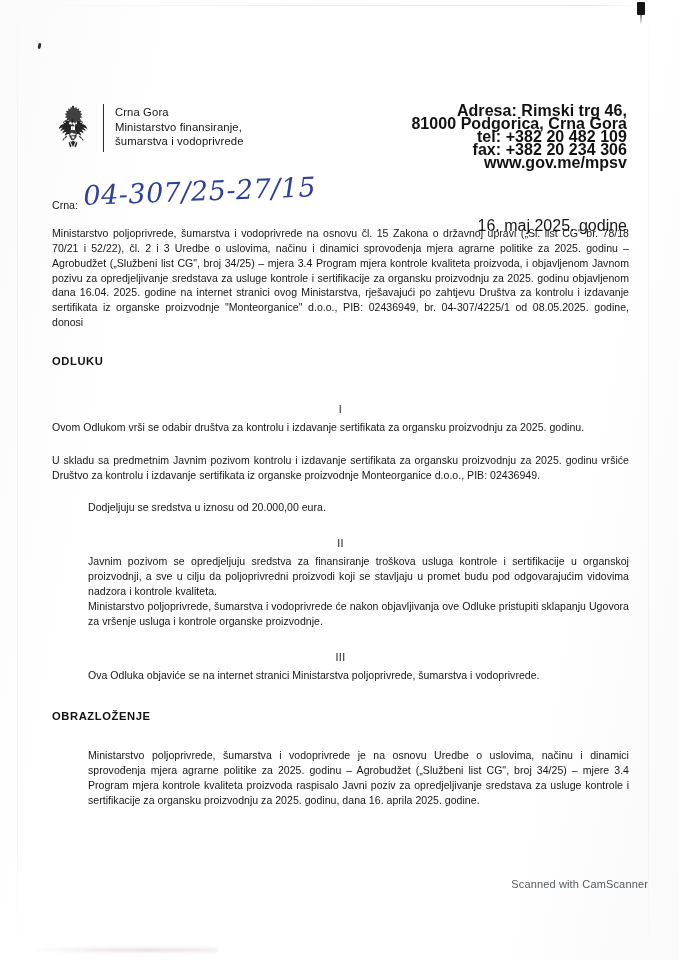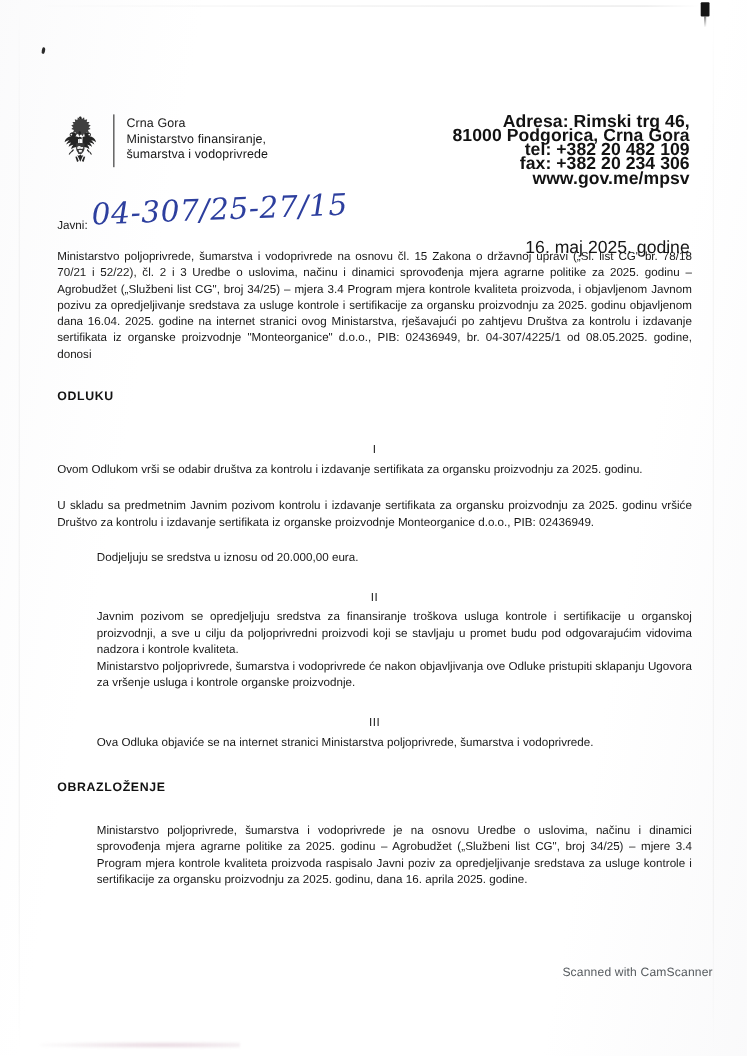--- a/index.html
+++ b/index.html
@@ -276,21 +276,21 @@
     <div class="lh-right">
       <div>Adresa: Rimski trg 46,</div>
       <div>81000 Podgorica, Crna Gora</div>
       <div>tel: +382 20 482 109</div>
       <div>fax: +382 20 234 306</div>
       <div>www.gov.me/mpsv</div>
     </div>
   </div>
 
   <div class="ref-row">
-    <span class="ref-label">Javni:</span>
+    <span class="ref-label">Crna:</span>
     <span class="ref-hand">04-307/25-27/15</span>
     <span class="ref-date">16. maj 2025. godine</span>
   </div>
 
   <div class="body-col">
 
     <p class="para">Ministarstvo poljoprivrede, šumarstva i vodoprivrede na osnovu čl. 15 Zakona o državnoj upravi („Sl. list CG" br. 78/18 70/21 i 52/22), čl. 2 i 3 Uredbe o uslovima, načinu i dinamici sprovođenja mjera agrarne politike za 2025. godinu – Agrobudžet („Službeni list CG", broj 34/25) – mjera 3.4 Program mjera kontrole kvaliteta proizvoda, i objavljenom Javnom pozivu za opredjeljivanje sredstava za usluge kontrole i sertifikacije za organsku proizvodnju za 2025. godinu objavljenom dana 16.04. 2025. godine na internet stranici ovog Ministarstva, rješavajući po zahtjevu  Društva za kontrolu i izdavanje sertifikata iz organske proizvodnje "Monteorganice" d.o.o., PIB: 02436949, br. 04-307/4225/1 od 08.05.2025. godine, donosi</p>
 
     <div class="gap-md"></div>
     <p class="heading-center">ODLUKU</p>

